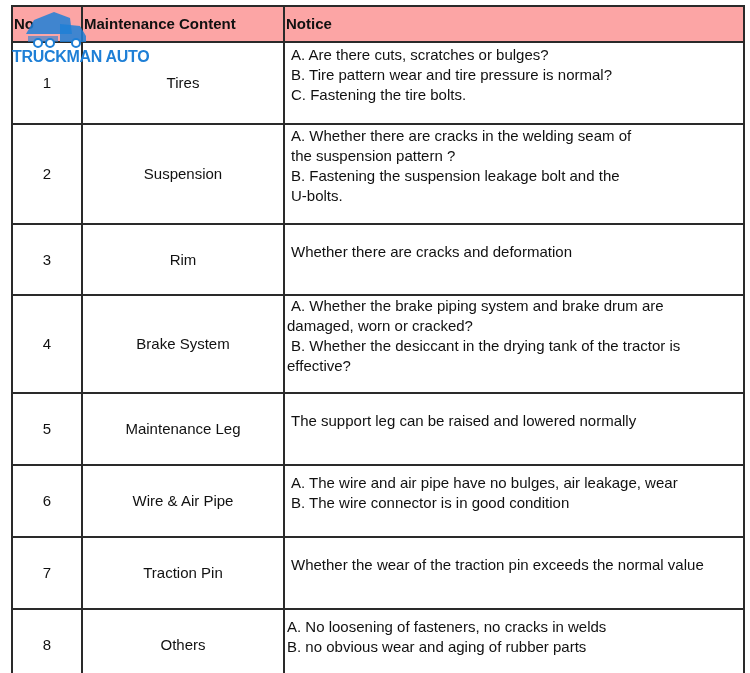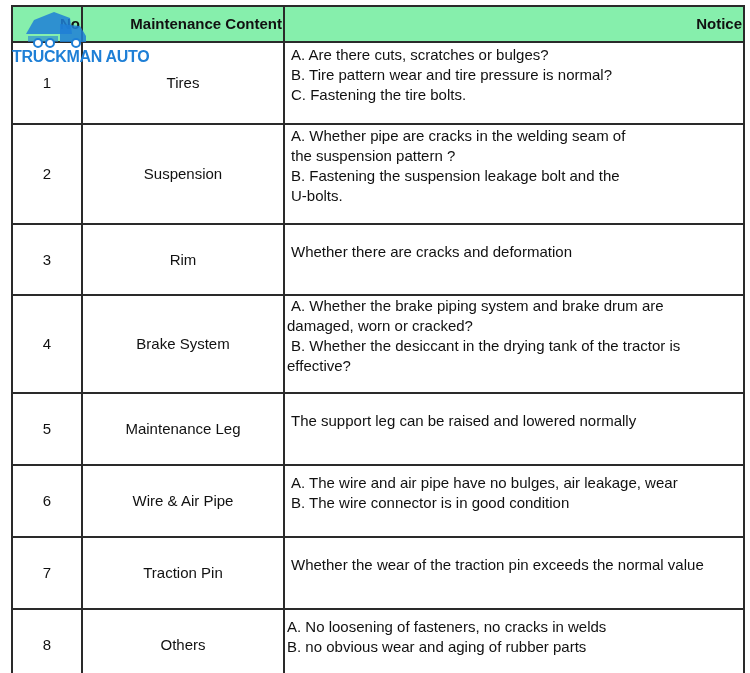--- a/index.html
+++ b/index.html
@@ -1,21 +1,21 @@
 <!DOCTYPE html>
 <html><head>
 <meta charset="utf-8">
 <style>
   html, body { margin: 0; padding: 0; background: #ffffff; }
   body { width: 750px; height: 673px; position: relative; overflow: hidden;
          font-family: "Liberation Sans", sans-serif; color: #111; }
   table { position: absolute; left: 11px; top: 5px; border-collapse: collapse;
           table-layout: fixed; width: 732px; }
   td, th { border: 2px solid #2a2a2a; font-size: 15px; line-height: 20px; }
-  th { background: #86efac; font-weight: bold; height: 32px; text-align: right; }
+  th { background: #fca5a5; font-weight: bold; height: 32px; text-align: left; }
   td.no, td.item { text-align: center; vertical-align: middle; }
   td.notice { text-align: left; vertical-align: middle; padding: 0 6px 16px 6px; }
   .line { display: block; white-space: nowrap; }
   .line.tight { margin-left: -4px; }
   .logo { position: absolute; left: 12px; top: 10px; width: 100px; height: 55px; pointer-events: none; }
   .logo svg { position: absolute; left: 12px; top: 0; }
   .logo-text { position: absolute; left: 0; top: 38px; color: #1e7fd6; font-weight: bold;
                font-size: 16px; letter-spacing: -0.3px; white-space: nowrap;
                font-family: "Liberation Sans", sans-serif; }
 </style>
@@ -42,21 +42,21 @@
       <td class="notice">
         <span class="line">A. Are there cuts, scratches or bulges?</span>
         <span class="line">B. Tire pattern wear and tire pressure is normal?</span>
         <span class="line">C. Fastening the tire bolts.</span>
       </td>
     </tr>
     <tr style="height:100px">
       <td class="no">2</td>
       <td class="item">Suspension</td>
       <td class="notice">
-        <span class="line">A. Whether pipe are cracks in the welding seam of</span>
+        <span class="line">A. Whether there are cracks in the welding seam of</span>
         <span class="line">the suspension pattern ?</span>
         <span class="line">B. Fastening the suspension leakage bolt and the</span>
         <span class="line">U-bolts.</span>
       </td>
     </tr>
     <tr style="height:71px">
       <td class="no">3</td>
       <td class="item">Rim</td>
       <td class="notice">
         <span class="line">Whether there are cracks and deformation</span>

